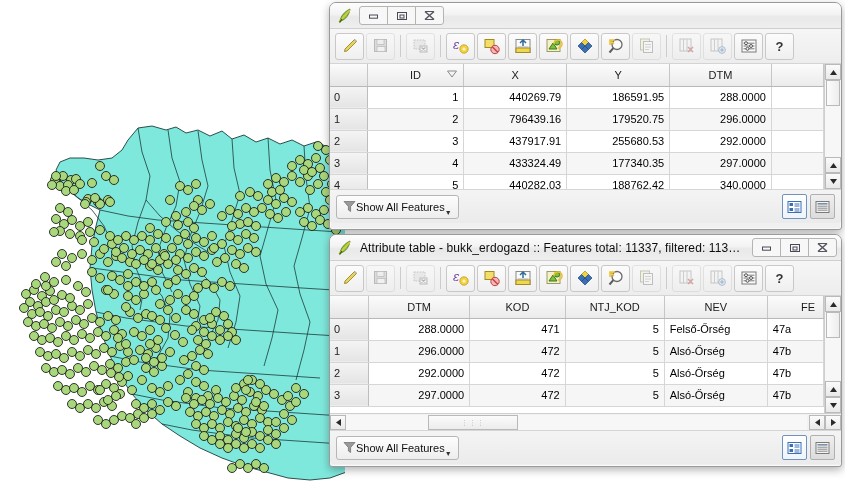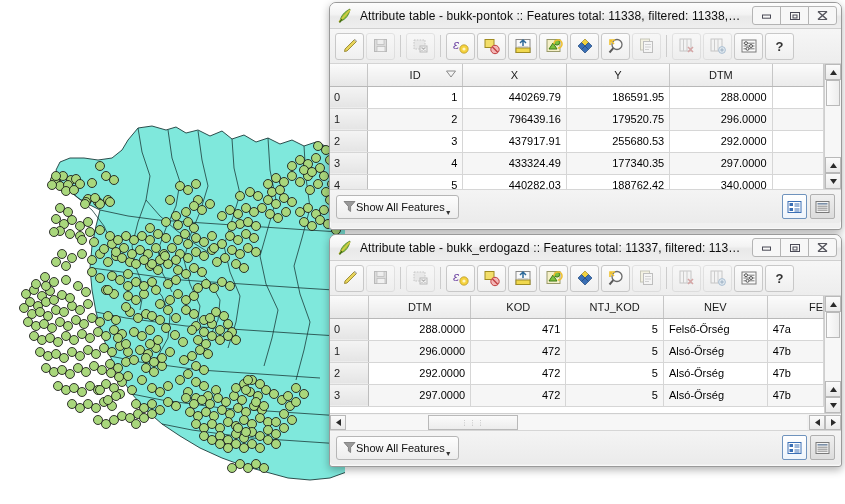--- a/index.html
+++ b/index.html
@@ -59,21 +59,21 @@
   .tbtn.help { font-size:13px; font-weight:bold; color:#333; }
 
   
   .tablewrap { position:relative; background:#fff; display:flex; }
   .tablescroll { flex:1; overflow:hidden; position:relative; }
   table { border-collapse:collapse; table-layout:fixed; }
   thead th {
     height:22px; background:linear-gradient(to bottom,#fbfbfb,#ebebeb);
     border-right:1px solid #c6c6c6; border-bottom:1px solid #b8b8b8;
     font-weight:normal; font-size:11px; color:#1a1a1a; text-align:center;
-    padding:0 0; position:relative; white-space:nowrap; overflow:hidden;
+    padding:0 8px; position:relative; white-space:nowrap; overflow:hidden;
   }
   th.corner { background:linear-gradient(to bottom,#fbfbfb,#e6e6e6); }
   tbody td {
     height:22px; border-right:1px solid #d6d6d6; border-bottom:1px solid #d6d6d6;
     padding:0 5px; font-size:11px; white-space:nowrap; overflow:hidden;
   }
   td.rowhdr {
     background:linear-gradient(to bottom,#f4f4f4,#e4e4e4);
     border-right:1px solid #bdbdbd; text-align:left; padding-left:4px; color:#222;
   }
@@ -640,21 +640,20 @@
 </div>
 
 <div class="win" id="win1" style="left:329px; top:2px; width:513px; height:228px;">
 
   <div class="titlebar">
     <svg class="title-icon" viewBox="0 0 17 17">
       <path d="M3,14 C4,9 7,5 13,2 C12,8 9,12 4,14 Z" fill="#8fc642" stroke="#4a7a1a" stroke-width=".8"></path>
       <path d="M2,15 C5,12 9,7 13,3" stroke="#d8c840" stroke-width="1.6" fill="none"></path>
       <path d="M2.5,15.5 L5,12" stroke="#3f6a12" stroke-width="1.3" fill="none"></path>
     </svg>
-    <div class="title-text">Attribute table - bukk-pontok :: Features total: 11338, filtered: 11338,…</div>
     <div class="wbtns">
       <div class="wbtn">
         <svg width="11" height="9" viewBox="0 0 11 9">
             <rect x="1.5" y="4" width="8" height="3.2" fill="none" stroke="#4a4a56" stroke-width="1"></rect>
           </svg>
       </div>
       <div class="wbtn">
         <svg width="12" height="10" viewBox="0 0 12 10">
             <rect x="1.5" y="1.5" width="9" height="7" fill="none" stroke="#4a4a56" stroke-width="1"></rect>
             <rect x="4" y="4" width="4" height="3" fill="none" stroke="#4a4a56" stroke-width="1"></rect>

